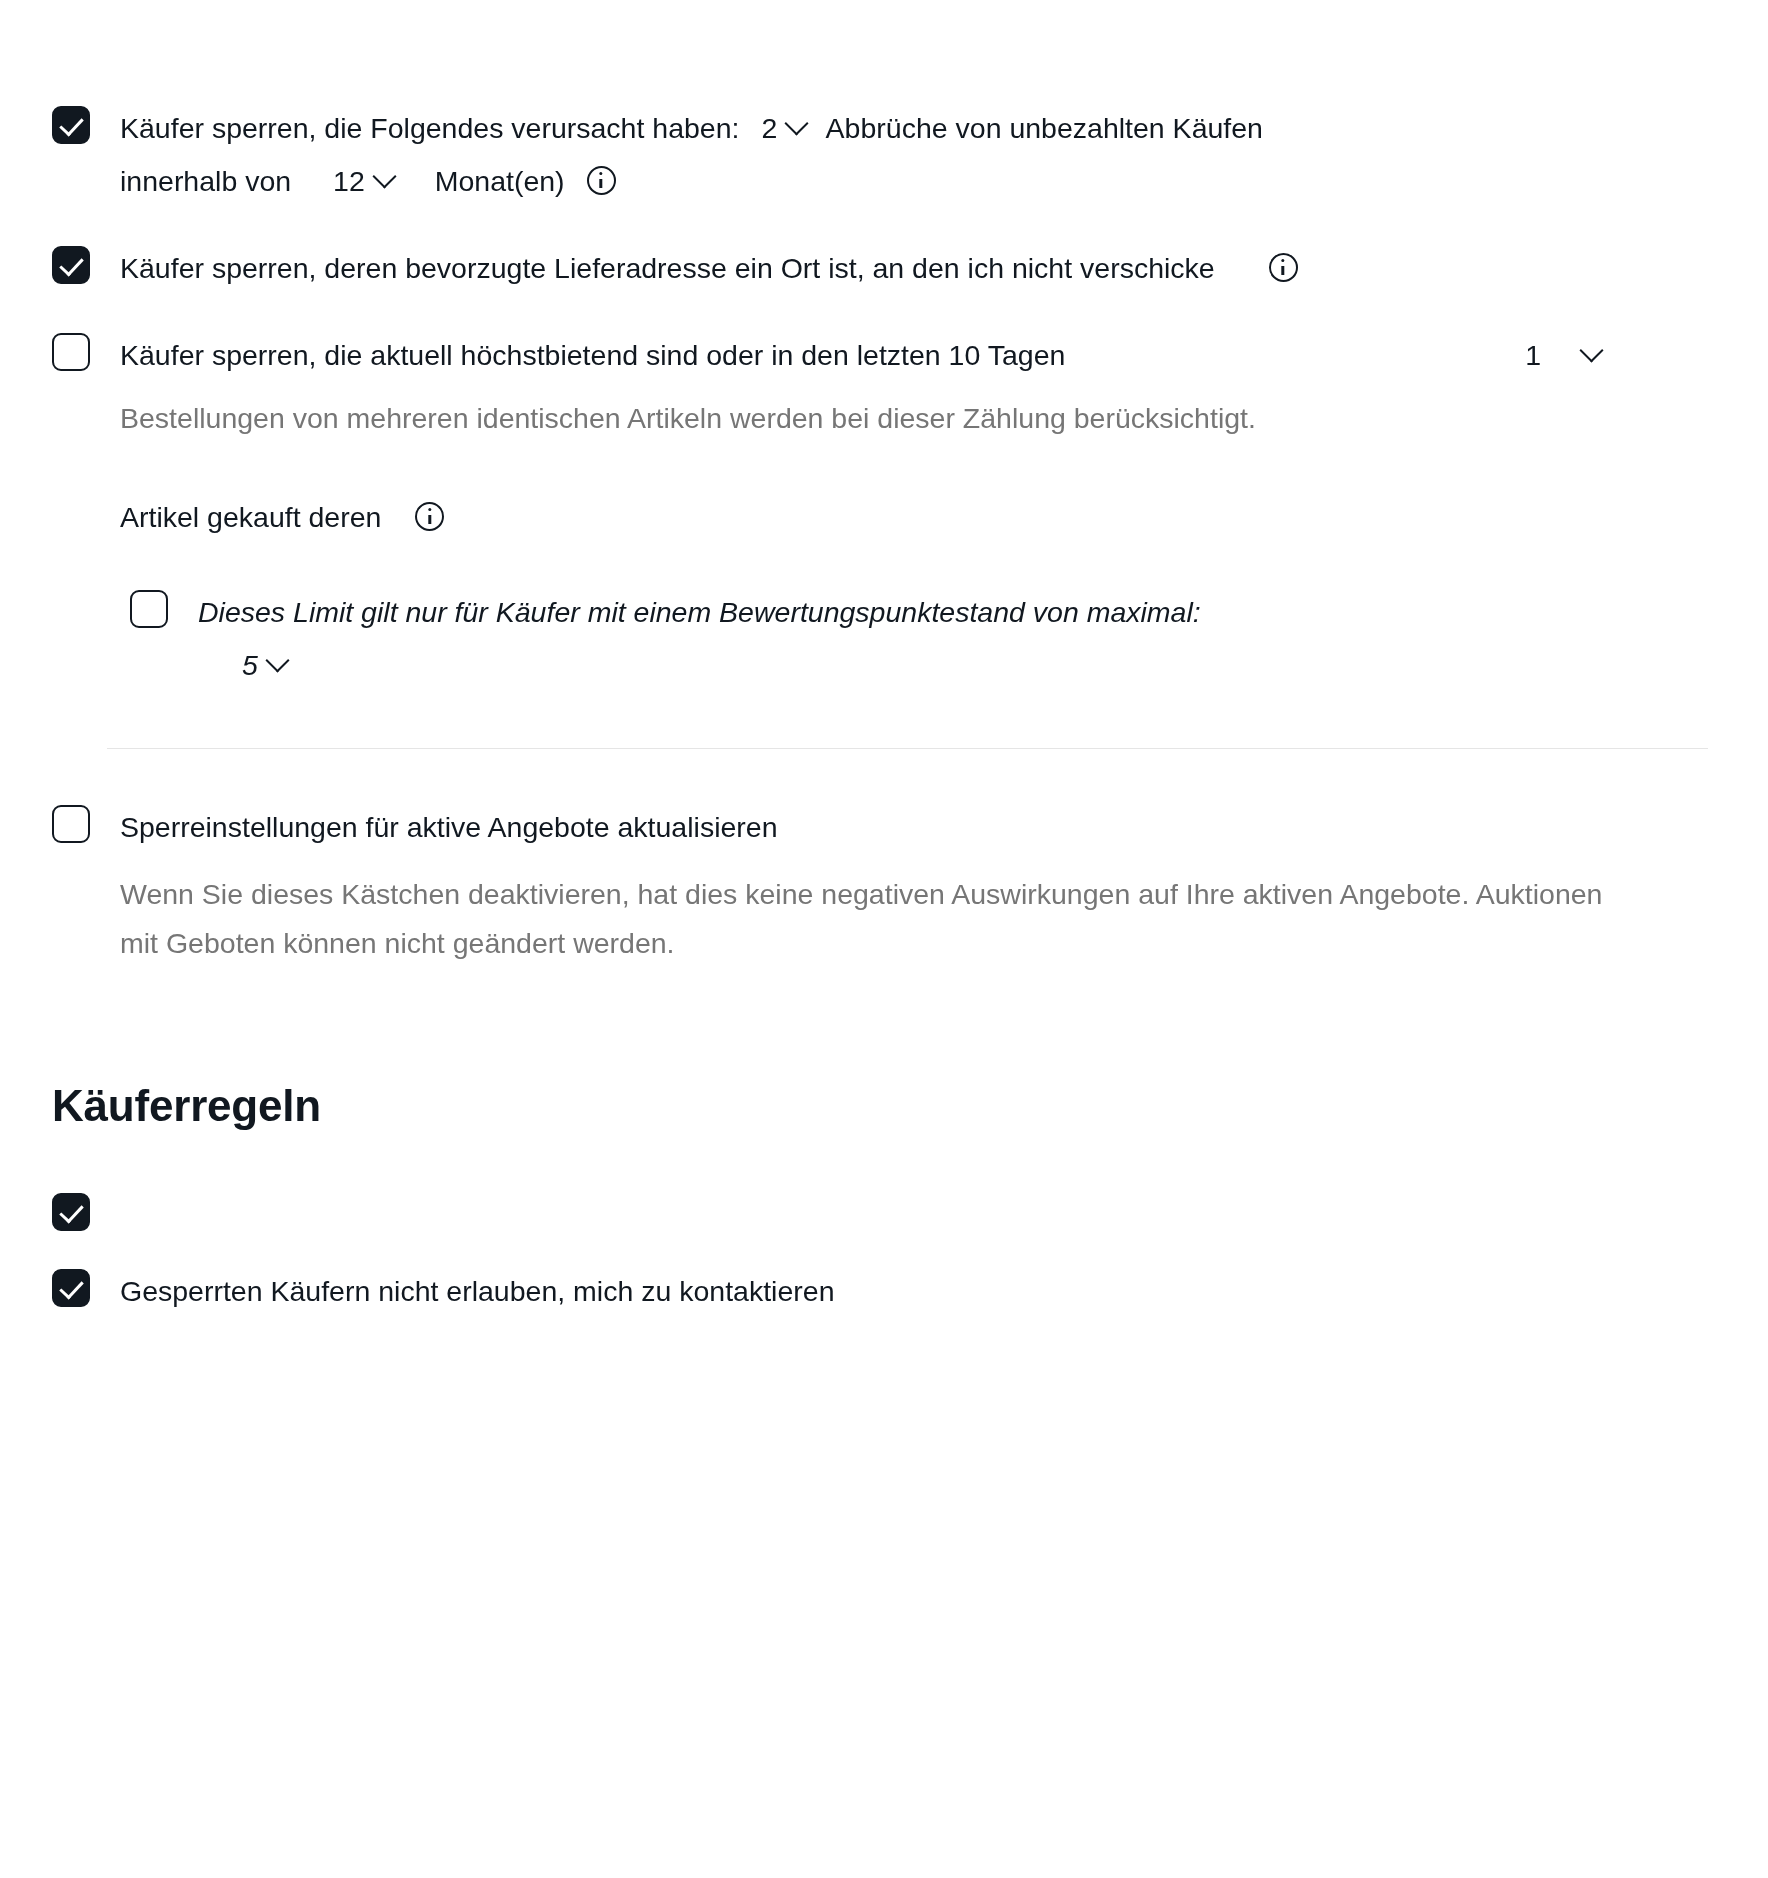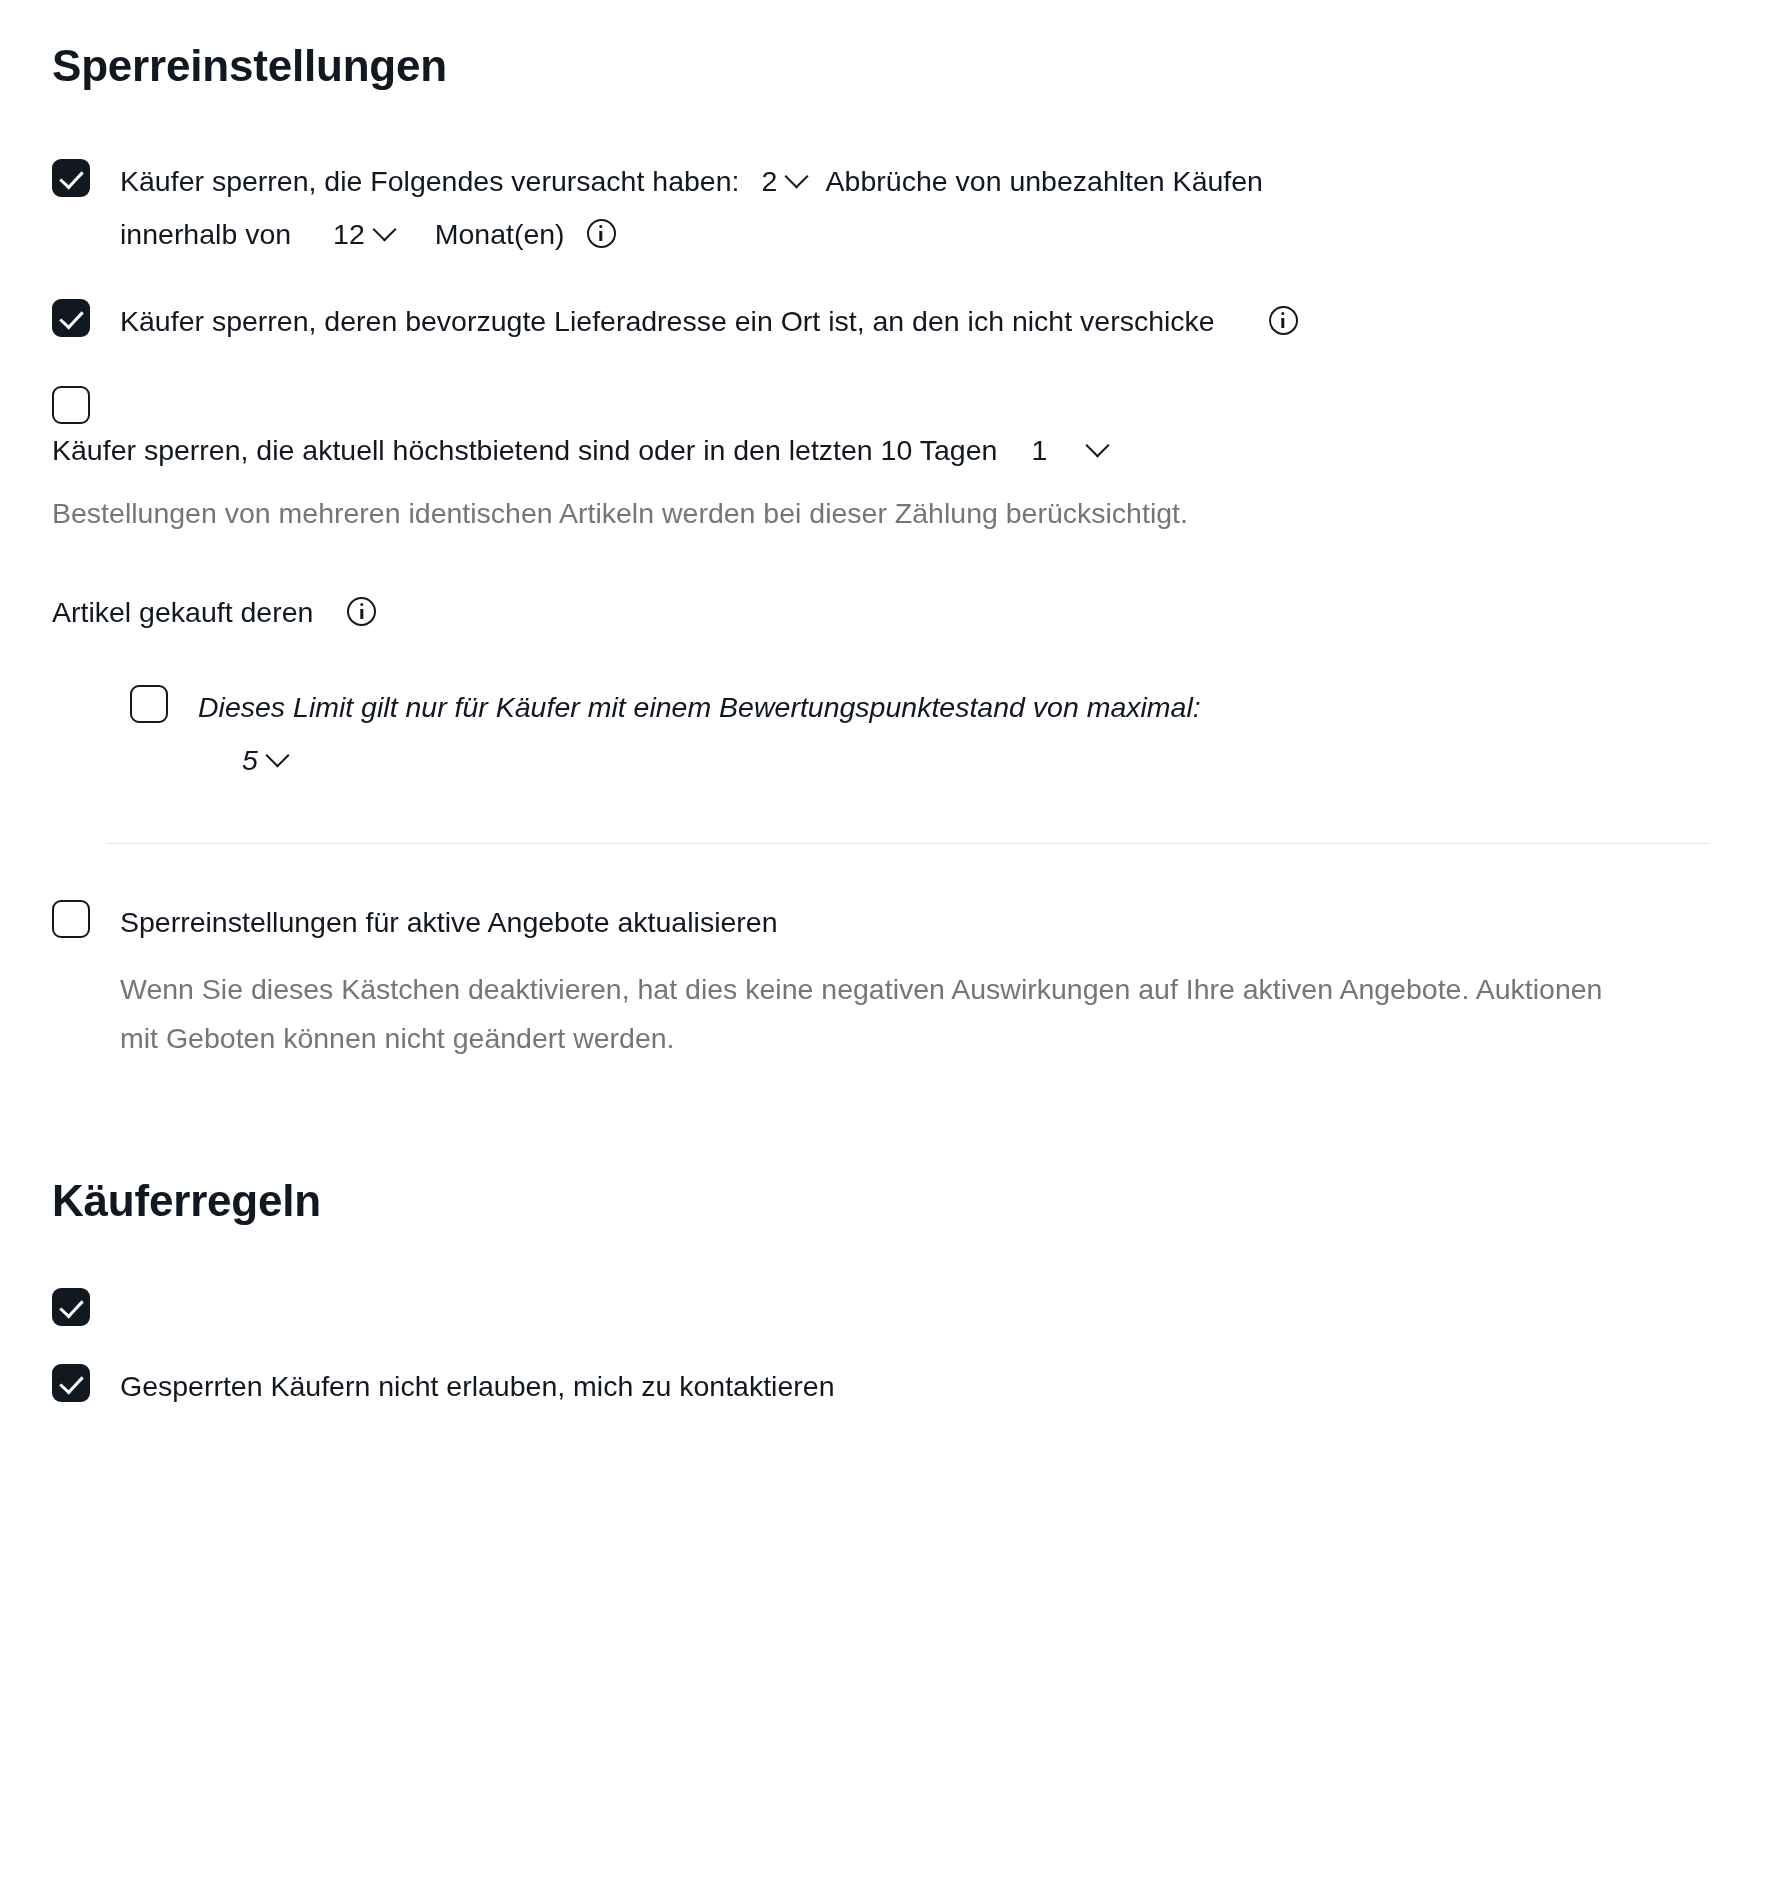--- a/index.html
+++ b/index.html
@@ -32,21 +32,21 @@
   }
   .title-gap-1 { height: 62px; }
   .title-gap-2 { height: 56px; }
 
   
   .row {
     display: flex;
     align-items: flex-start;
     margin-bottom: 34px;
   }
-  .row.tight { margin-bottom: 18px; flex-direction: column; }
+  .row.tight { margin-bottom: 18px; }
 
   .cb {
     flex: 0 0 auto;
     width: 38px;
     height: 38px;
     border-radius: 9px;
     margin-top: 4px;
     margin-right: 30px;
     position: relative;
     cursor: pointer;
@@ -165,21 +165,20 @@
   }
   .gap-link { height: 68px; }
   .gap-section { height: 112px; }
 </style>
 </head>
 <body>
 
 <div class="page">
 
   
-  <h1 class="section-title">Sperreinstellungen</h1>
 
   <div class="title-gap-1"></div>
 
   
   <div class="row">
     <div class="cb checked"></div>
     <div class="txt">
       <span>Käufer sperren, die Folgendes verursacht haben:</span>
       <span class="sel">
         <span>2</span>

